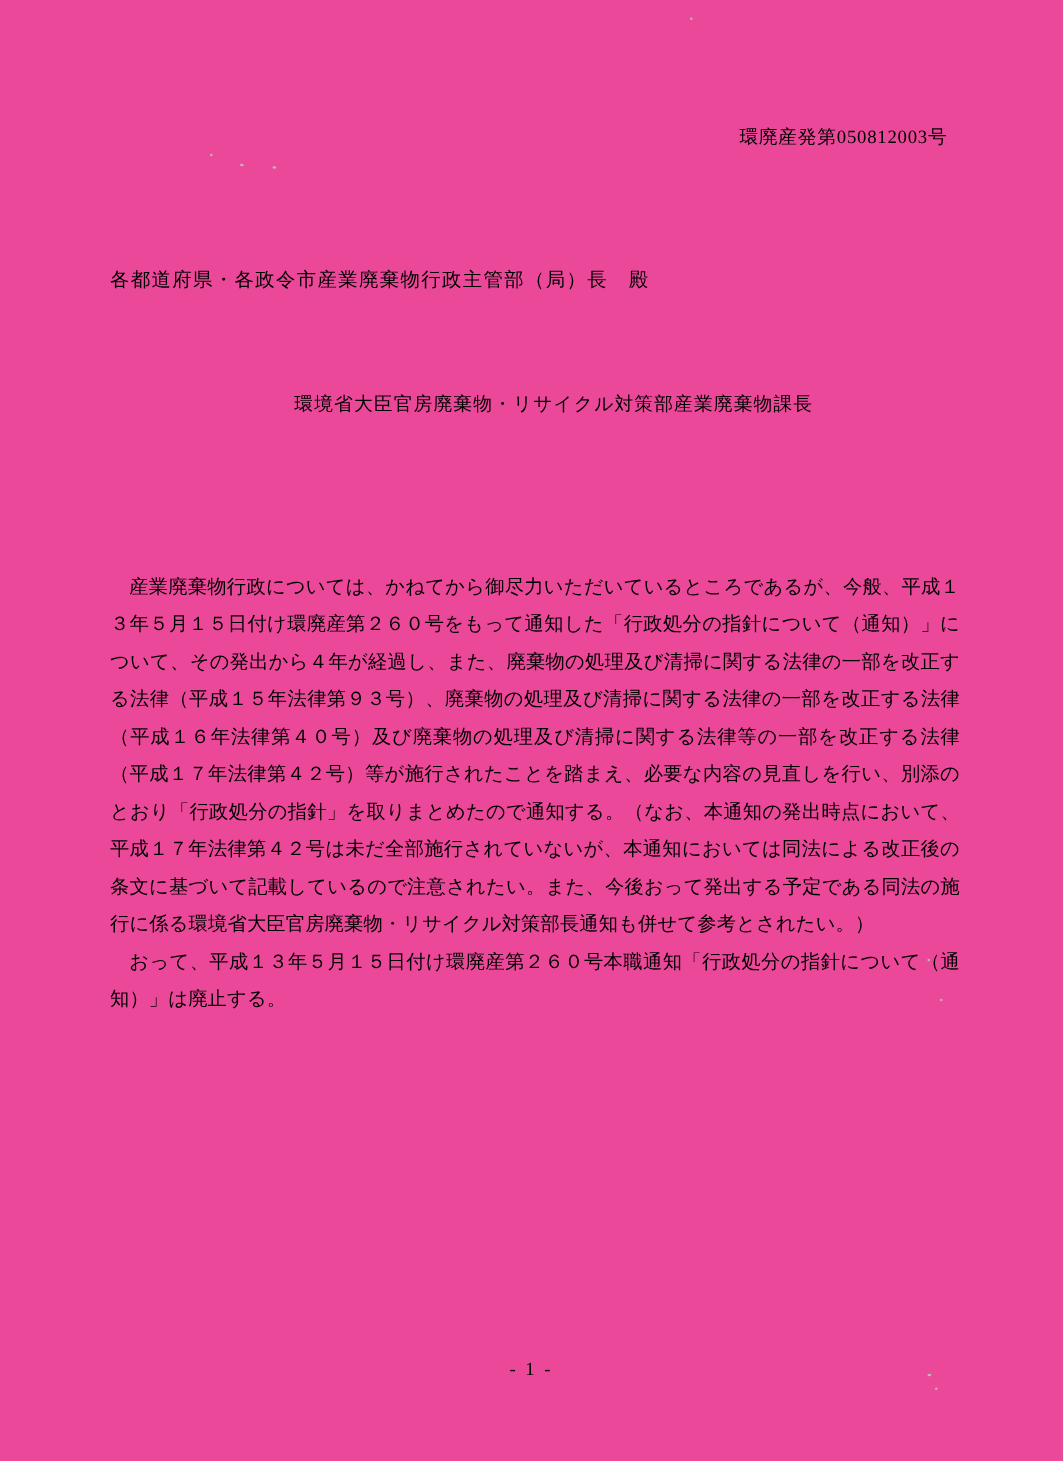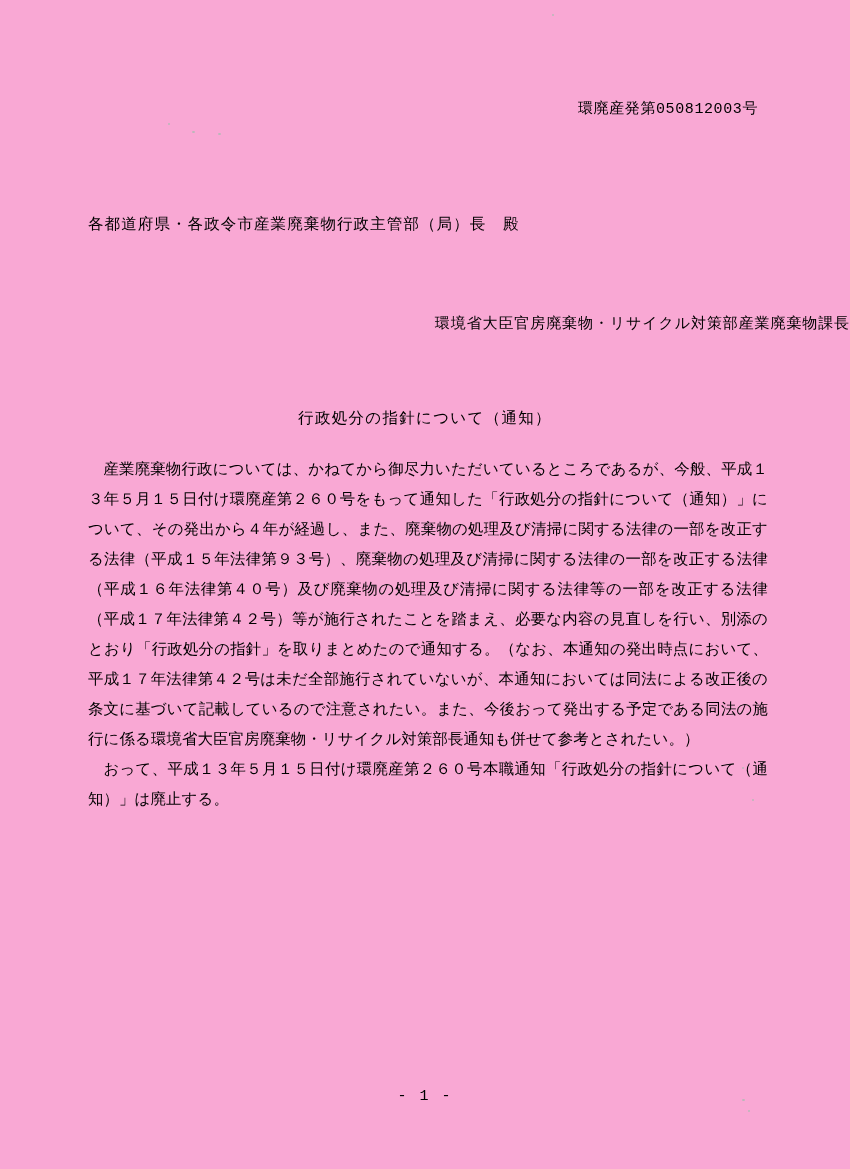--- a/index.html
+++ b/index.html
@@ -7,23 +7,23 @@
     margin: 0;
     padding: 0;
     background: #ffffff;
   }
 
   .page {
     position: relative;
     width: 850px;
     height: 1169px;
     margin: 0 auto;
-    background: #f9a8d4;
+    background: #ec4899;
     color: #000000;
-    font-family: Liberation Mono, monospace;
+    font-family: Liberation Serif, serif;
     overflow: hidden;
   }
 
   
   .speck {
     position: absolute;
     background: #b9b9b9;
     border-radius: 50%;
     pointer-events: none;
   }
@@ -50,21 +50,21 @@
     letter-spacing: 1.1px;
     white-space: nowrap;
   }
 
   
   .sender {
     position: absolute;
     top: 314px;
     left: 0;
     width: 850px;
-    text-align: right;
+    text-align: center;
     padding-left: 36px;
     box-sizing: border-box;
     font-size: 15px;
     letter-spacing: 0.9px;
     white-space: nowrap;
   }
 
   
   .doc-title {
     position: absolute;
@@ -121,21 +121,20 @@
   <div class="speck" style="top:1110px;left:748px;width:2px;height:2px;"></div>
 
   <div class="doc-ref">
     <div class="ref-line">環廃産発第050812003号</div>
   </div>
 
   <div class="addressee">各都道府県・各政令市産業廃棄物行政主管部（局）長　殿</div>
 
   <div class="sender">環境省大臣官房廃棄物・リサイクル対策部産業廃棄物課長</div>
 
-  <div class="doc-title">行政処分の指針について（通知）</div>
 
   <div class="body-block">
     <p class="indent">産業廃棄物行政については、かねてから御尽力いただいているところであるが、今般、平成１３年５月１５日付け環廃産第２６０号をもって通知した「行政処分の指針について（通知）」について、その発出から４年が経過し、また、廃棄物の処理及び清掃に関する法律の一部を改正する法律（平成１５年法律第９３号）、廃棄物の処理及び清掃に関する法律の一部を改正する法律（平成１６年法律第４０号）及び廃棄物の処理及び清掃に関する法律等の一部を改正する法律（平成１７年法律第４２号）等が施行されたことを踏まえ、必要な内容の見直しを行い、別添のとおり「行政処分の指針」を取りまとめたので通知する。（なお、本通知の発出時点において、平成１７年法律第４２号は未だ全部施行されていないが、本通知においては同法による改正後の条文に基づいて記載しているので注意されたい。また、今後おって発出する予定である同法の施行に係る環境省大臣官房廃棄物・リサイクル対策部長通知も併せて参考とされたい。）</p>
     <p class="indent">おって、平成１３年５月１５日付け環廃産第２６０号本職通知「行政処分の指針について（通知）」は廃止する。</p>
   </div>
 
   <div class="page-number">- 1 -</div>
 
 </div>
 

